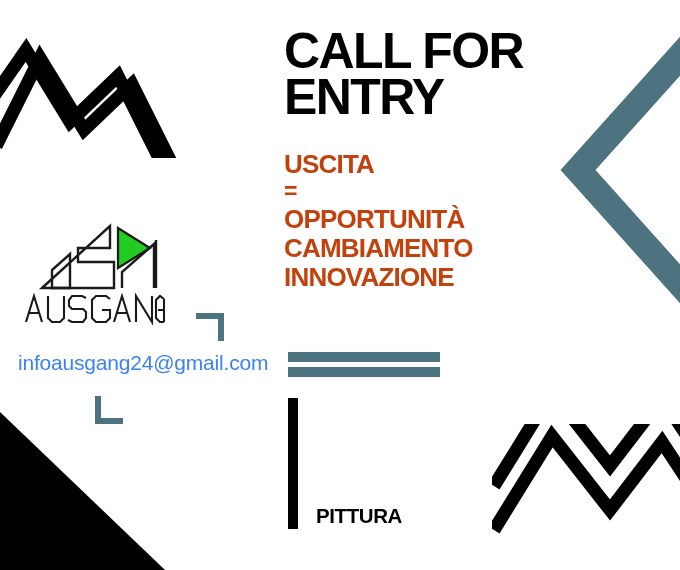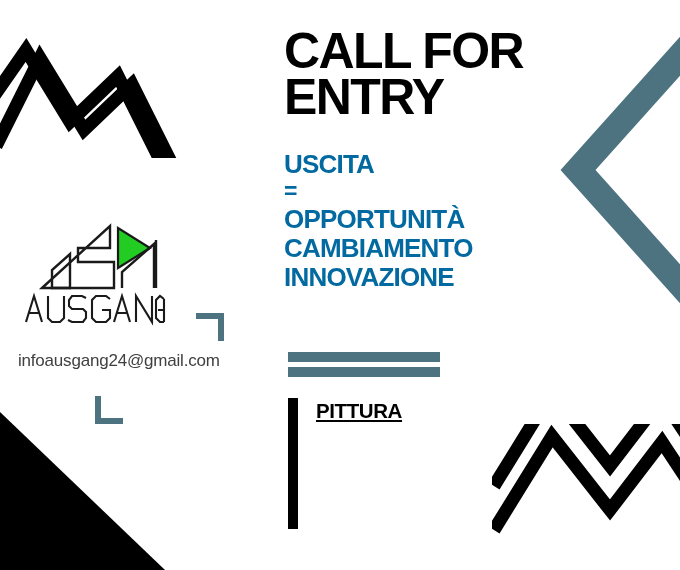--- a/index.html
+++ b/index.html
@@ -67,23 +67,23 @@
     position: absolute;
     left: 2px;
     top: 70px;
   }
 
   
   #email-text {
     position: absolute;
     left: 18px;
     top: 351px;
-    font-size: 17px;
+    font-size: 21px;
     font-weight: 500;
-    color: #404040;
+    color: #3b82f6;
     letter-spacing: -0.2px;
     white-space: nowrap;
   }
 
   
   #content-column {
     position: absolute;
     left: 284px;
     top: 28px;
     width: 300px;
@@ -100,38 +100,37 @@
   }
 
   #subhead-block {
     margin-top: 30px;
   }
   .subhead-line {
     font-size: 26px;
     font-weight: 700;
     line-height: 1.13;
     letter-spacing: -0.8px;
-    color: #0369a1;
+    color: #c2410c;
     text-transform: uppercase;
     white-space: nowrap;
   }
   .subhead-line.equals {
     font-size: 23px;
     line-height: 1.05;
   }
   .subhead-line.gap-above { margin-top: 1px; }
 
   
   #categories-block {
     position: absolute;
     left: 288px;
     top: 398px;
     display: flex;
-    align-items: flex-start;
-    text-decoration: underline;
+    align-items: flex-end;
   }
   #category-rule {
     width: 10px;
     height: 131px;
     background: #000000;
     flex: 0 0 auto;
   }
   #category-list {
     margin: 0 0 0 18px;
     padding: 0;

